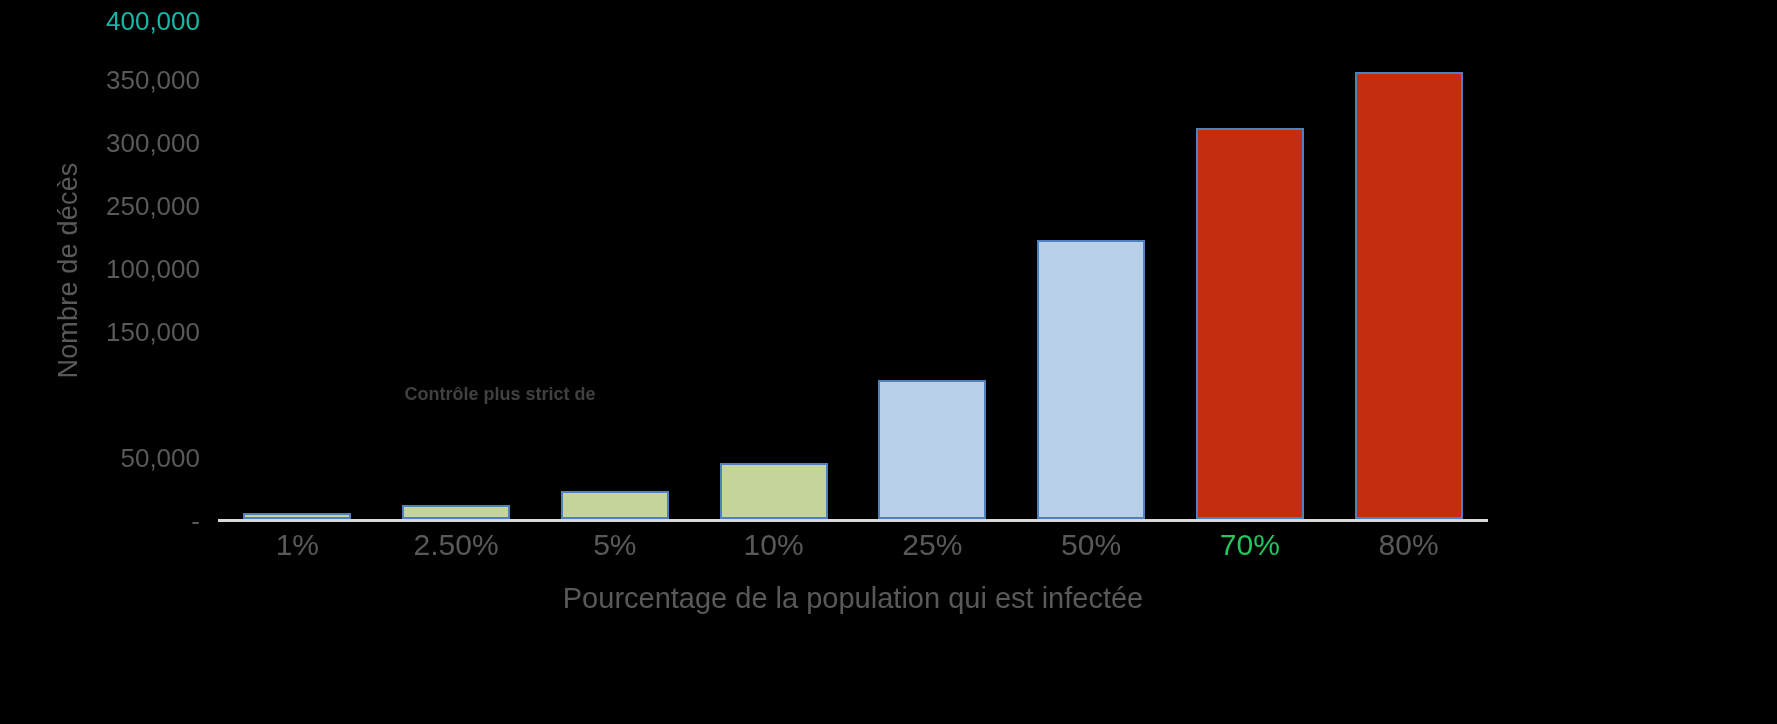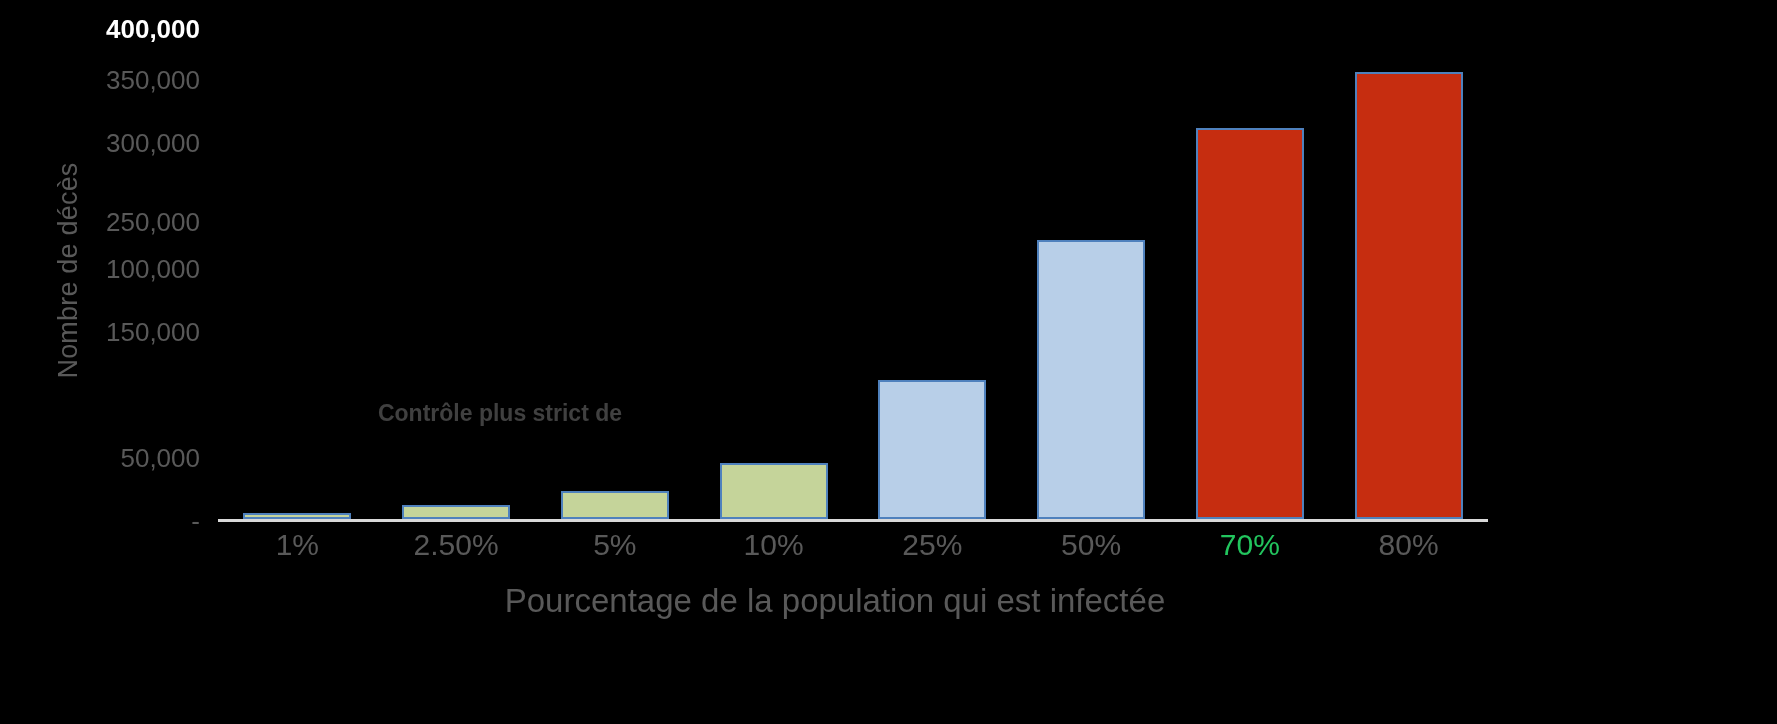--- a/index.html
+++ b/index.html
@@ -94,25 +94,25 @@
   .bar {
     width: 108px;
     box-sizing: border-box;
     border: 2px solid #4f81bd;
   }
 
   
   .annotation {
     position: absolute;
     left: 330px;
-    top: 394px;
+    top: 375px;
     width: 340px;
     text-align: center;
     color: #404040;
-    font-size: 23px;
+    font-size: 18px;
     font-weight: bold;
     line-height: 38px;
   }
 
   
   .x-ticks {
     position: absolute;
     left: 218px;
     top: 528px;
     width: 1270px;
@@ -122,41 +122,41 @@
     width: 12.5%;
     text-align: center;
     color: #595959;
     font-size: 30px;
     white-space: nowrap;
   }
 
   
   .x-axis-title {
     position: absolute;
-    left: 200px;
+    left: 218px;
     top: 582px;
     width: 1270px;
     text-align: center;
     color: #595959;
-    font-size: 33px;
+    font-size: 29px;
     white-space: nowrap;
   }
 </style>
 </head>
 <body>
 
 <div id="chart-root">
 
   <div class="y-axis-title" style="color: rgb(89, 89, 89);">Nombre de décès</div>
 
   <div class="y-ticks">
-    <div class="y-tick" style="top: 16px; color: #ffffff; font-weight: bold;">400,000</div>
+    <div class="y-tick" style="top: 8px; color: #14b8a6;">400,000</div>
     <div class="y-tick" style="top: 67px; color: rgb(89, 89, 89);">350,000</div>
     <div class="y-tick" style="top: 130px; color: rgb(89, 89, 89); margin-left: 46px;">300,000</div>
-    <div class="y-tick" style="top: 193px; color: rgb(89, 89, 89); margin-top: 16px;">250,000</div>
+    <div class="y-tick" style="top: 193px; color: rgb(89, 89, 89);">250,000</div>
     <div class="y-tick" style="top: 256px; color: rgb(89, 89, 89);">100,000</div>
     <div class="y-tick" style="top: 319px; color: rgb(89, 89, 89);">150,000</div>
     <div class="y-tick" style="top: 445px; color: rgb(89, 89, 89); padding-left: 41px;">50,000</div>
     <div class="y-tick" style="top: 508px; color: rgb(89, 89, 89);">-</div>
   </div>
 
   <div class="plot">
     <div class="bars">
       <div class="bar-slot">
           <div class="bar" style="height: 6px; background: rgb(197, 212, 154); border-color: rgb(79, 129, 189);"></div>

